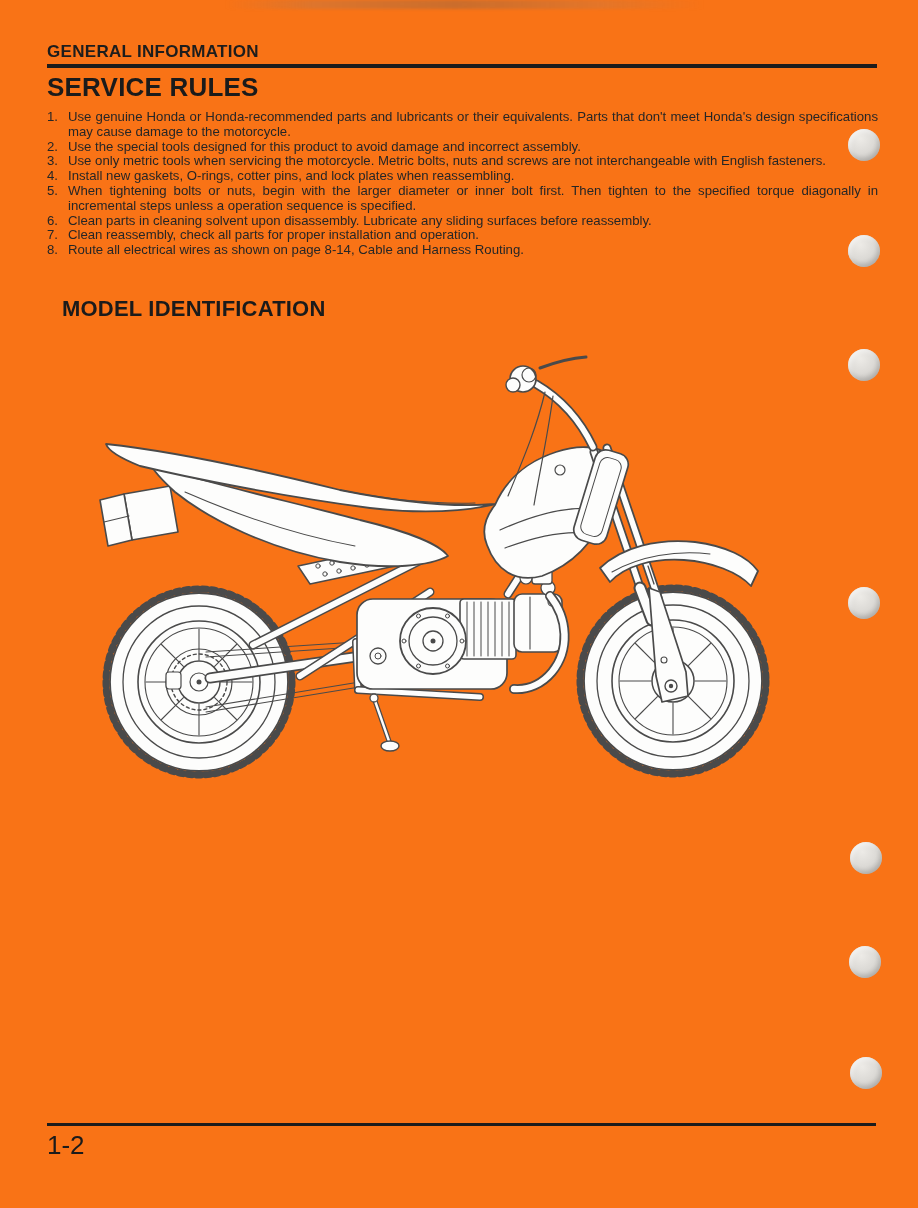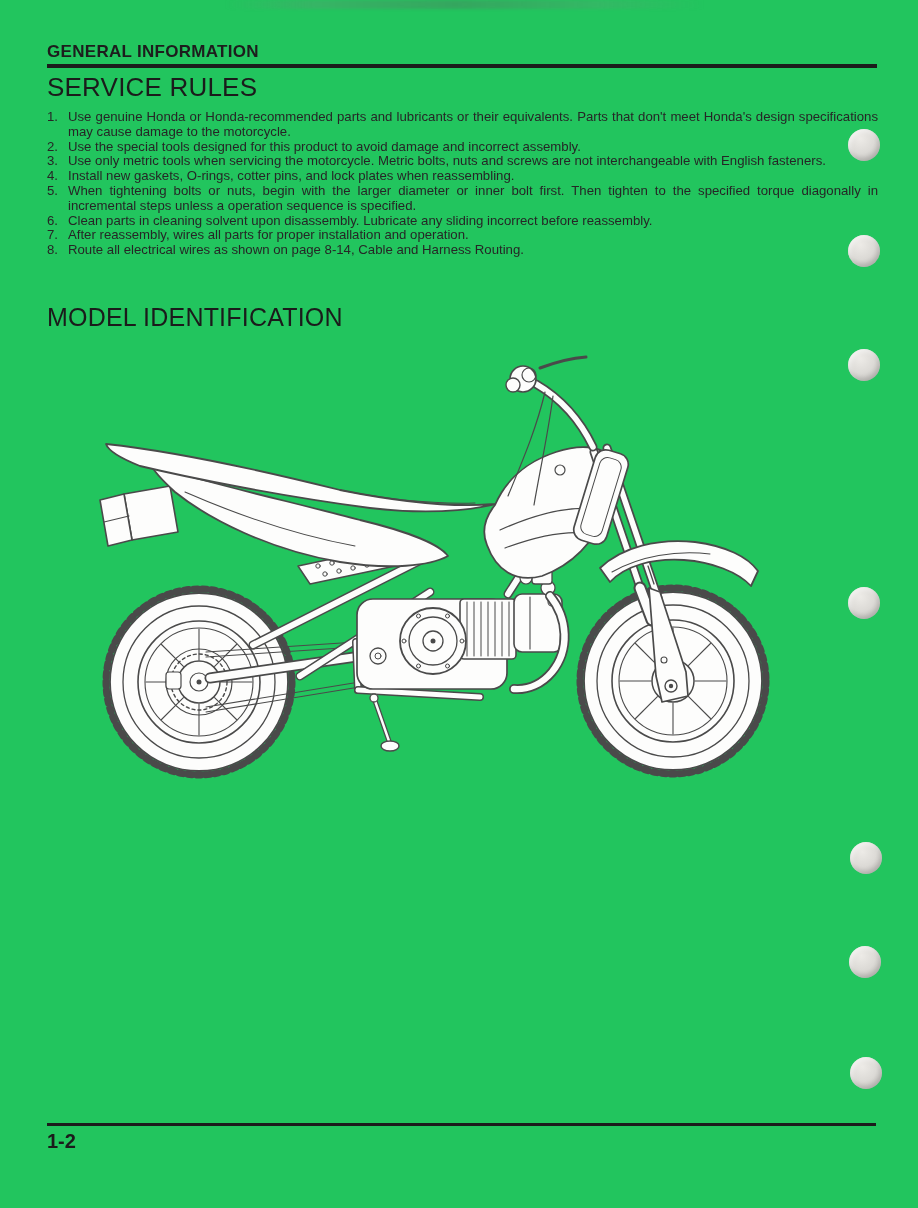--- a/index.html
+++ b/index.html
@@ -1,57 +1,57 @@
 <!DOCTYPE html>
 <html><head>
 <meta charset="utf-8">
 <style>
   html,body{margin:0;padding:0;background:#e9e9e9;}
   .page{
     position:relative;width:918px;height:1208px;margin:0 auto;
-    background:#22c55e;overflow:hidden;
+    background:#f97316;overflow:hidden;
     font-family:"Liberation Sans", sans-serif;color:#252525;
   }
   
   .scan-smudge{
     position:absolute;left:225px;top:0;width:480px;height:9px;
     background:linear-gradient(90deg,transparent,rgba(125,125,125,.22) 18%,rgba(95,95,95,.30) 48%,rgba(130,130,130,.18) 78%,transparent);
     filter:blur(1.6px);
   }
   .section-header{
     position:absolute;left:47px;top:42px;
     font-size:17px;font-weight:bold;letter-spacing:.3px;color:#1d1d1d;
   }
   .rule-thick{
     position:absolute;left:47px;top:64px;width:830px;height:4px;background:#1c1c1c;
   }
   .h1{
-    position:absolute;left:47px;font-weight:normal;color:#1b1b1b;letter-spacing:.2px;
+    position:absolute;left:47px;font-weight:bold;color:#1b1b1b;letter-spacing:.2px;
   }
   .h1.service{top:72px;font-size:26px;}
-  .h1.model{top:303px;font-size:25px;}
+  .h1.model{top:296px;font-size:22px;margin-left:15px;}
   .rules-list{
     position:absolute;left:47px;top:110px;width:831px;
     font-size:13.2px;line-height:14.8px;color:#262626;
   }
   .rule-item{display:flex;align-items:flex-start;}
   .rule-item .num{flex:0 0 21px;}
   .rule-item .txt{flex:1 1 auto;text-align:justify;}
   .figure-wrap{position:absolute;left:85px;top:340px;width:690px;height:480px;}
   .figure-wrap svg{display:block;width:100%;height:100%;}
   .binder-hole{
     position:absolute;width:32px;height:32px;border-radius:50%;
     background:radial-gradient(circle at 38% 30%, #edebe7 0%, #dcdad6 48%, #ceccc8 74%, #b2b0ac 100%);
     box-shadow: inset -2px -3px 4px rgba(0,0,0,.14), inset 2px 3px 4px rgba(255,255,255,.55);
   }
   .footer-rule{
     position:absolute;left:47px;top:1123px;width:829px;height:2.6px;background:#1c1c1c;
   }
   .page-number{
-    position:absolute;left:47px;top:1130px;font-size:20px;font-weight:bold;color:#1b1b1b;
+    position:absolute;left:47px;top:1130px;font-size:26px;font-weight:normal;color:#1b1b1b;
   }
 </style>
 </head>
 <body>
 
 <div class="page">
 
   <div class="scan-smudge"></div>
 
   <div class="section-header">GENERAL INFORMATION</div>
@@ -75,25 +75,25 @@
       <div class="rule-item">
       <span class="num">4.</span>
       <span class="txt">Install new gaskets, O-rings, cotter pins, and lock plates when reassembling.</span>
     </div>
       <div class="rule-item">
       <span class="num">5.</span>
       <span class="txt">When tightening bolts or nuts, begin with the larger diameter or inner bolt first. Then tighten to the specified torque diagonally in incremental steps unless a operation sequence is specified.</span>
     </div>
       <div class="rule-item">
       <span class="num">6.</span>
-      <span class="txt">Clean parts in cleaning solvent upon disassembly. Lubricate any sliding incorrect before reassembly.</span>
+      <span class="txt">Clean parts in cleaning solvent upon disassembly. Lubricate any sliding surfaces before reassembly.</span>
     </div>
       <div class="rule-item">
       <span class="num">7.</span>
-      <span class="txt">After reassembly, wires all parts for proper installation and operation.</span>
+      <span class="txt">Clean reassembly, check all parts for proper installation and operation.</span>
     </div>
       <div class="rule-item">
       <span class="num">8.</span>
       <span class="txt">Route all electrical wires as shown on page 8-14, Cable and Harness Routing.</span>
     </div>
     </div>
 
   <div class="h1 model">MODEL IDENTIFICATION</div>
 
   <div class="figure-wrap">

